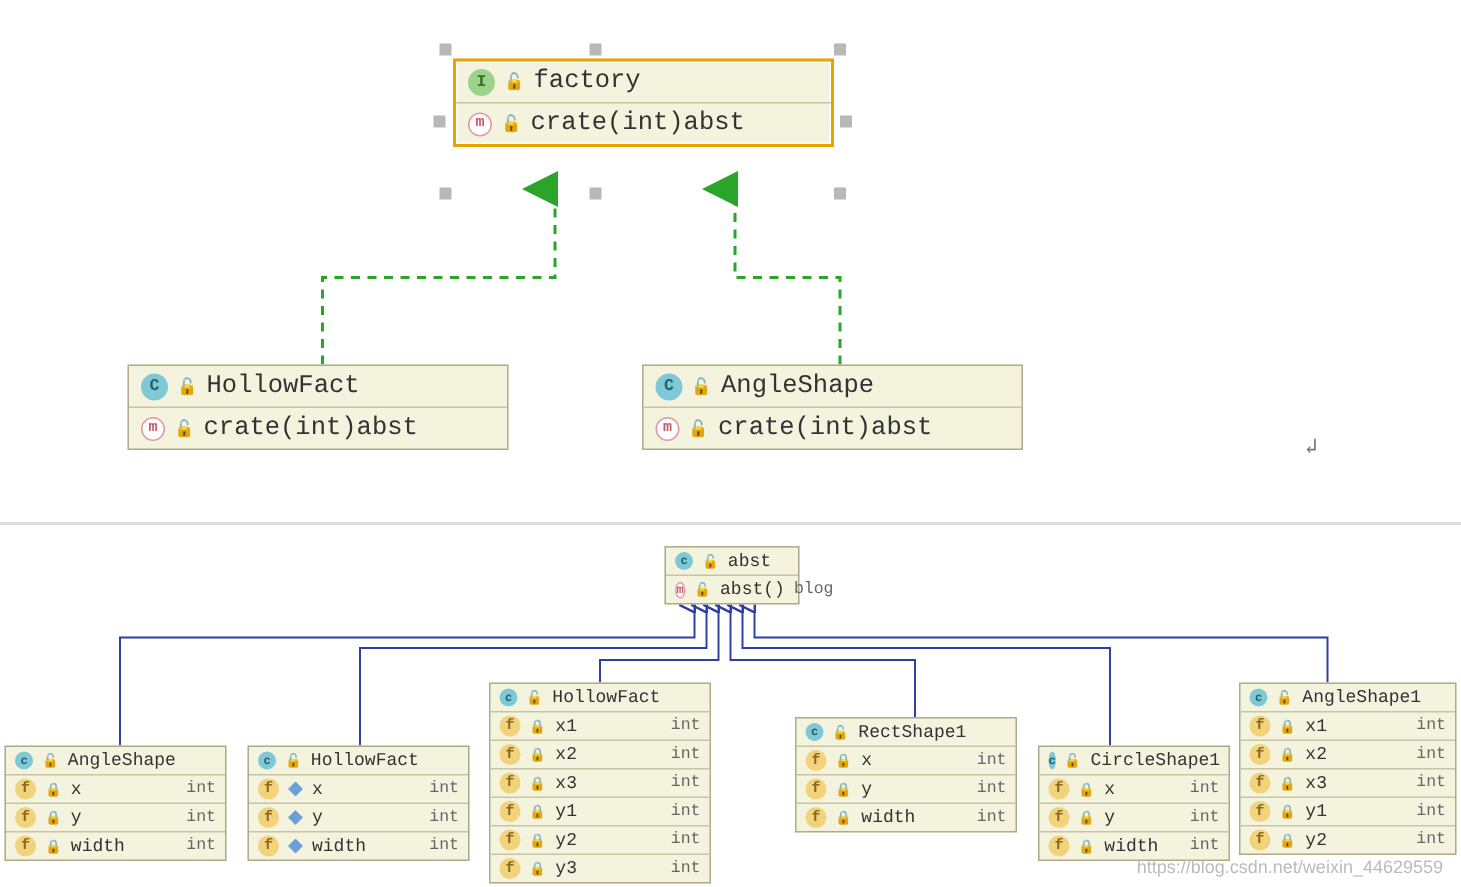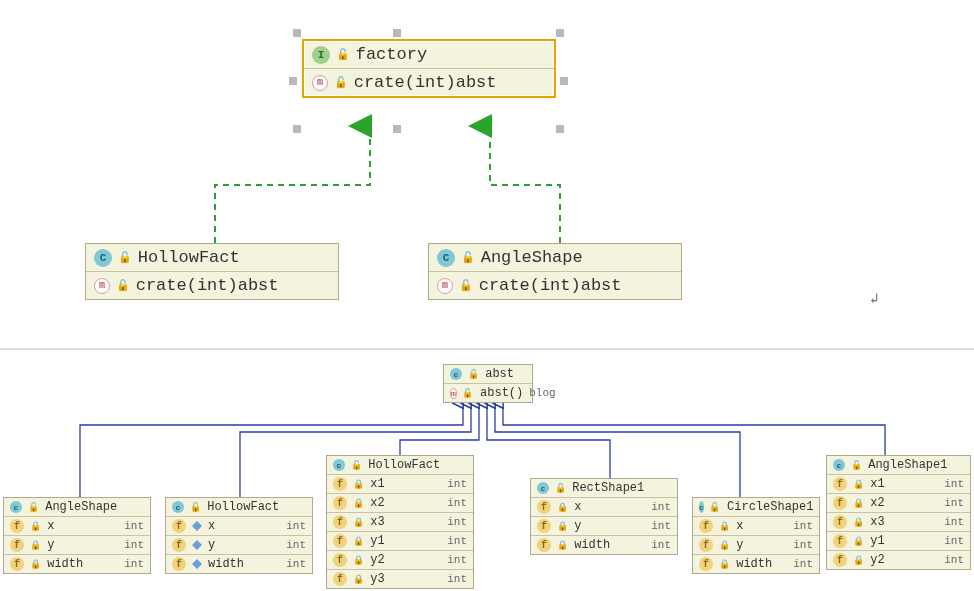--- a/index.html
+++ b/index.html
@@ -296,13 +296,14 @@
       <span class="type">int</span>
       </div>
       <div class="row">
       <span class="badge f">f</span>
       <span class="lock r" style="font-size:9px">🔒</span>
       <span class="fld">y2</span>
       <span class="type">int</span>
       </div>
     </div>
 
+  <div class="watermark">https://blog.csdn.net/weixin_44629559</div>
 </div>
 
 </body></html>

